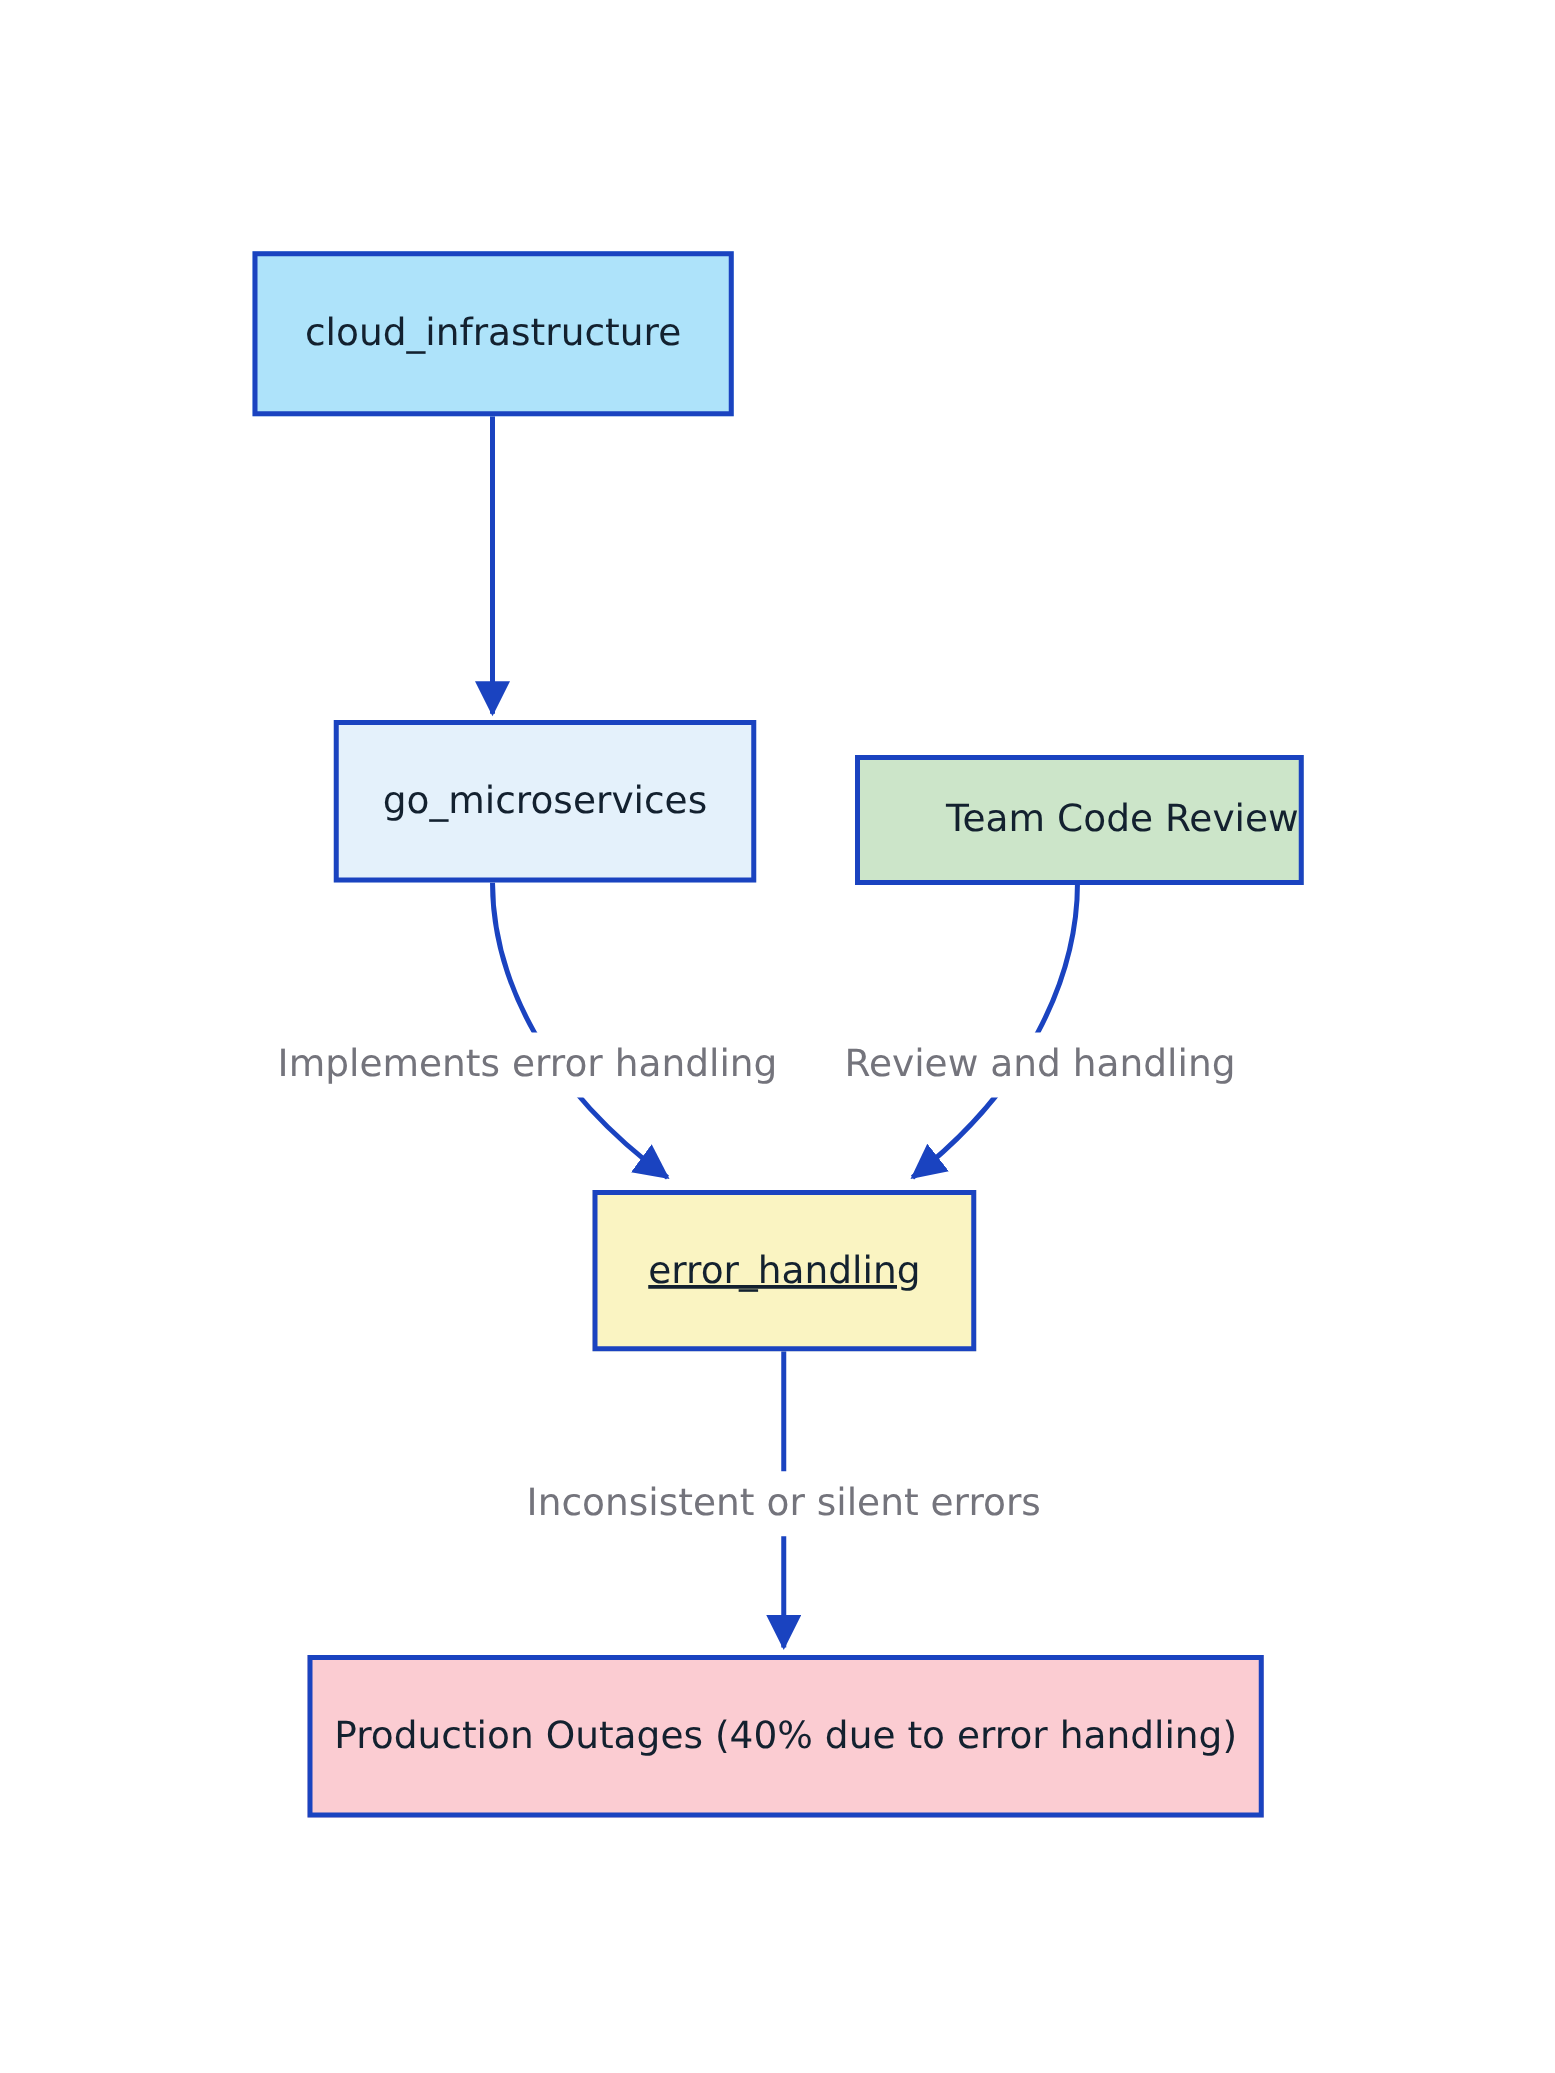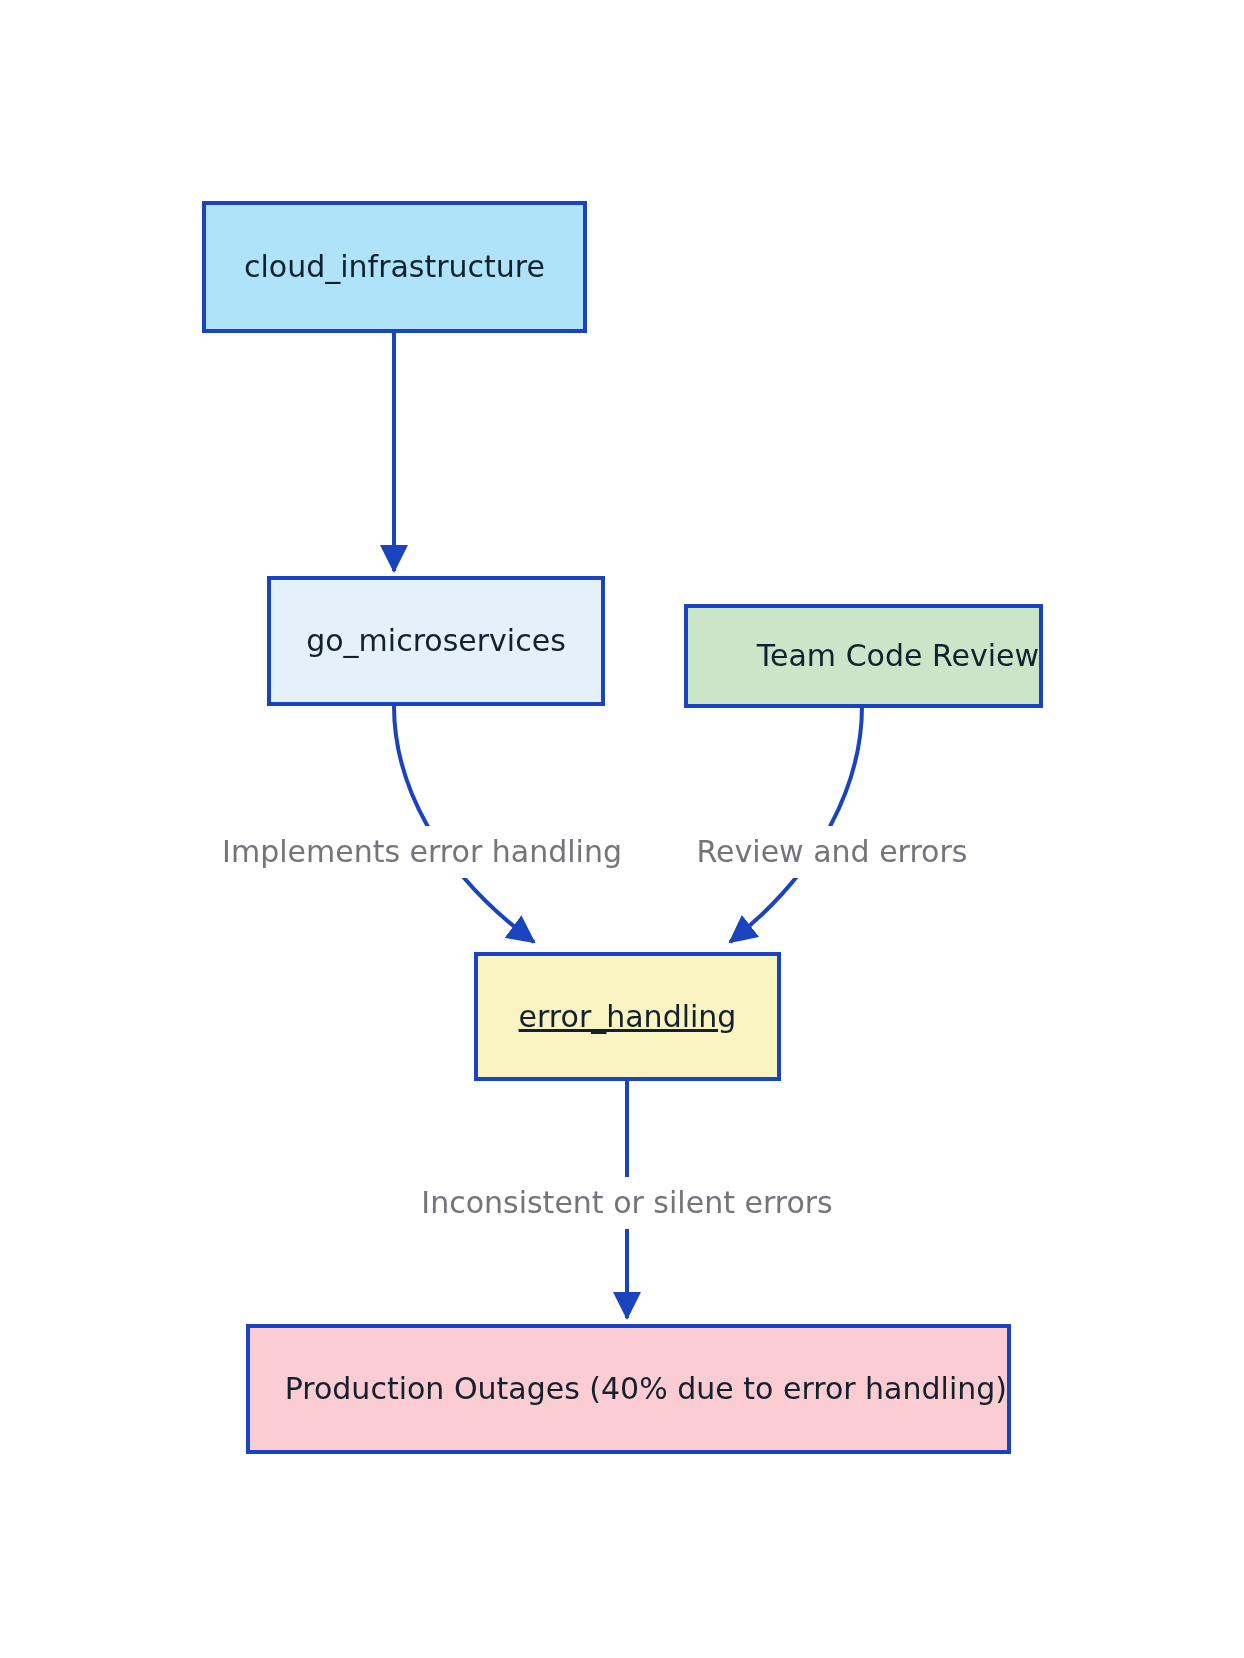--- a/index.html
+++ b/index.html
@@ -78,24 +78,24 @@
   </div>
 
   <div class="node" style="left: 684px; top: 604px; width: 359px; height: 104px; background: rgb(204, 229, 201); justify-content: flex-end;">
     <span>Team Code Review</span>
   </div>
 
   <div class="node" style="left: 474px; top: 952px; width: 307px; height: 129px; background: rgb(250, 244, 194); text-decoration: underline;">
     <span>error_handling</span>
   </div>
 
-  <div class="node" style="left: 246px; top: 1324px; width: 765px; height: 130px; background: rgb(251, 204, 210); justify-content: flex-end;">
+  <div class="node" style="left: 246px; top: 1324px; width: 765px; height: 130px; background: rgb(251, 204, 210);">
     <span>Production Outages (40% due to error handling)</span>
   </div>
 
 
   <div class="edge-label" style="left:422px; top:852px;">Implements error handling</div>
 
-  <div class="edge-label" style="left:832px; top:852px;">Review and errors</div>
+  <div class="edge-label" style="left:832px; top:852px;">Review and handling</div>
 
   <div class="edge-label" style="left:627px; top:1203px;">Inconsistent or silent errors</div>
 
 </div>
 
 </body></html>

